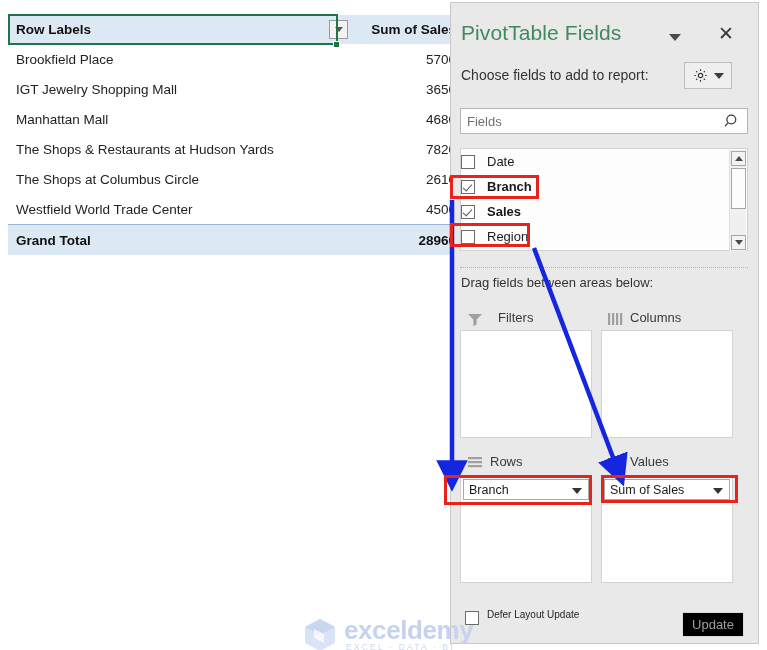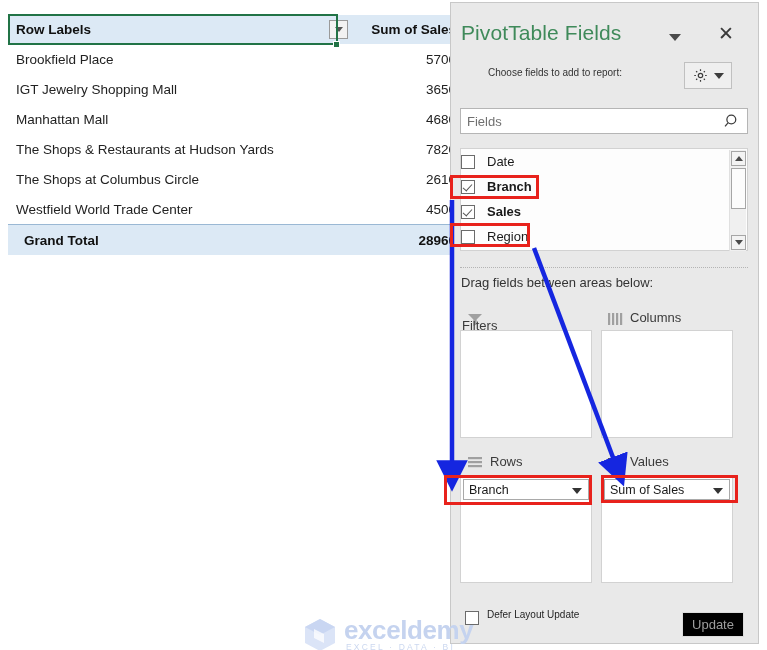--- a/index.html
+++ b/index.html
@@ -101,21 +101,21 @@
 
   tr.data-row td { background: #ffffff; }
   tr.data-row td.col-label { padding-left: 8px; }
 
   tr.total-row td {
     background: #dce9f5;
     font-weight: bold;
     border-top: 1px solid #9ab8d4;
     color: #111;
   }
-  tr.total-row td.col-label { padding-left: 16px; }
+  tr.total-row td.col-label { padding-left: 8px; }
 
   
   #fields-panel {
     position: absolute;
     left: 450px;
     top: 2px;
     width: 309px;
     height: 642px;
     background: #e9e9e9;
     border: 1px solid #c8c8c8;
@@ -150,24 +150,23 @@
     color: #3a3a3a;
     text-align: center;
     cursor: pointer;
     font-family: "Liberation Sans", sans-serif;
   }
 
   #choose-label {
     position: absolute;
     left: 10px;
     top: 64px;
-    font-size: 10px;
+    font-size: 14px;
     color: #333;
     white-space: nowrap;
-    margin-left: 27px;
   }
   #gear-btn {
     position: absolute;
     left: 233px;
     top: 59px;
     width: 48px;
     height: 27px;
     background: #efefef;
     border: 1px solid #c0c0c0;
     box-sizing: border-box;
@@ -307,21 +306,21 @@
     border: 1px solid #d2d2d2;
     box-sizing: border-box;
   }
   .area-icon {
     position: absolute;
     width: 16px; height: 14px;
   }
 
   
   #filters-icon  { left: 467px; top: 312px; }
-  #filters-hdr   { left: 462px; top: 310px; margin-top: 8px; }
+  #filters-hdr   { left: 498px; top: 310px; }
   #filters-zone  { left: 460px; top: 330px; width: 132px; height: 108px; }
   
   #columns-icon  { left: 607px; top: 312px; }
   #columns-hdr   { left: 630px; top: 310px; }
   #columns-zone  { left: 601px; top: 330px; width: 132px; height: 108px; }
   
   #rows-icon     { left: 467px; top: 456px; }
   #rows-hdr      { left: 490px; top: 454px; }
   #rows-zone     { left: 460px; top: 475px; width: 132px; height: 108px; }
   

